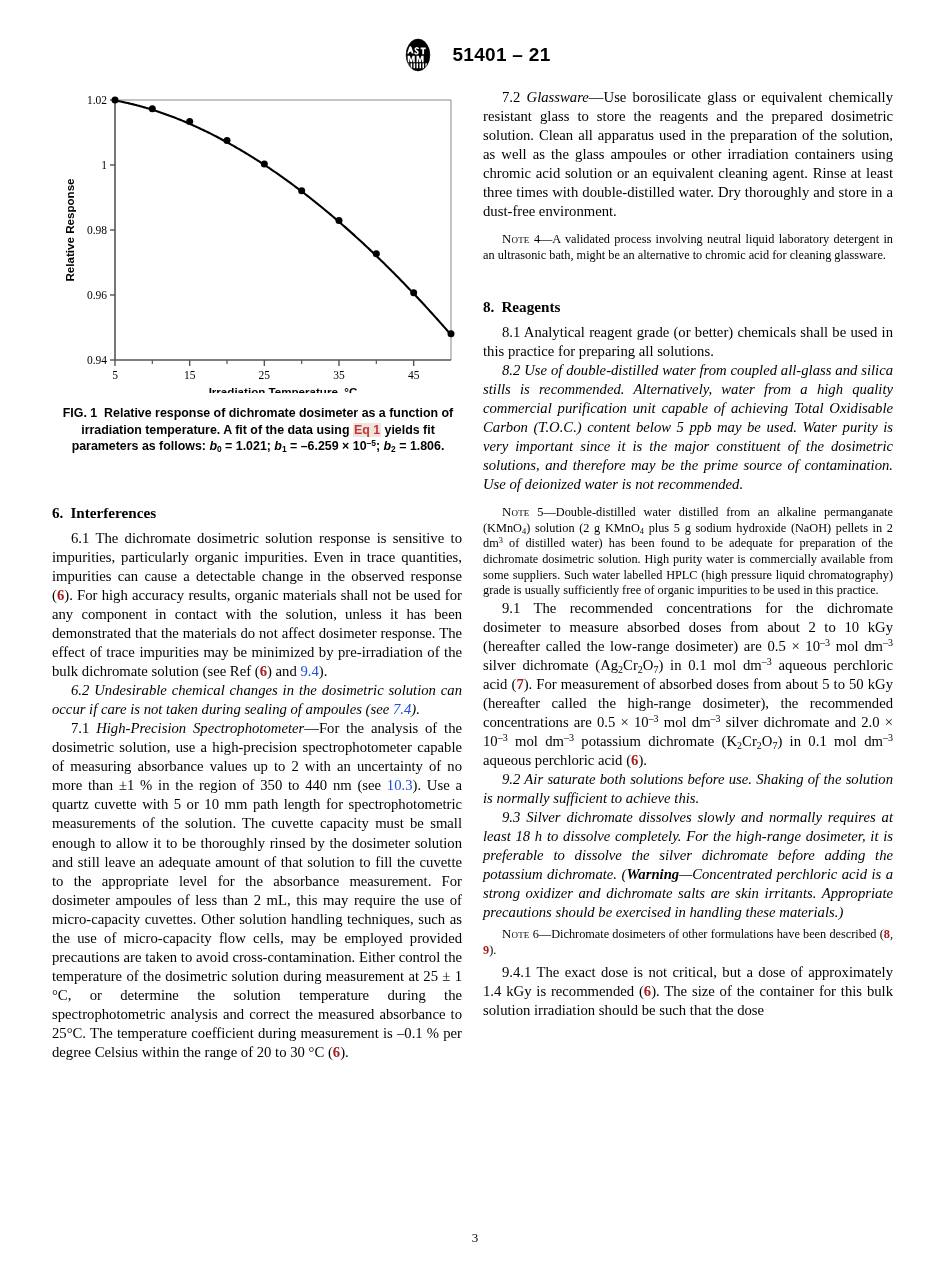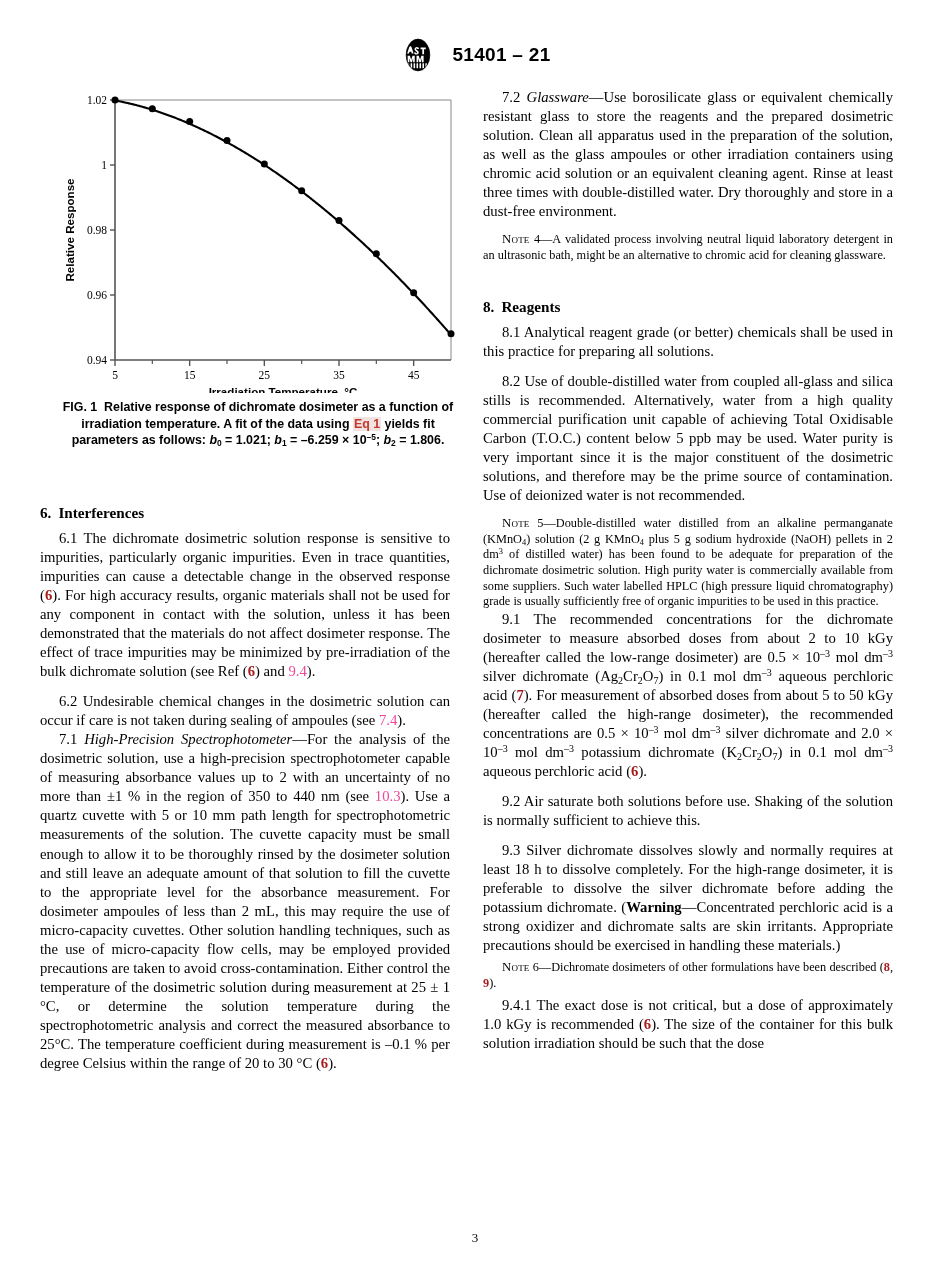--- a/index.html
+++ b/index.html
@@ -23,63 +23,63 @@
   .astm-logo { width:38px; height:34px; display:block; }
   .header-title {
     font-family:"Liberation Sans","DejaVu Sans",sans-serif;
     font-weight:bold; font-size:19px; letter-spacing:0.3px;
   }
 
   
   .col {
     position:absolute; top:88px; width:410px;
   }
-  .col-left  { left:40px; }
+  .col-left  { left:52px; }
   .col-right { left:483px; }
 
   p.body {
     margin:0 0 0 0;
     font-size:14.7px;
     line-height:1.295;
     text-align:justify;
     text-indent:19px;
     hyphens:none;
   }
-  p.gap { margin-top:11px; }
+  p.gap { margin-top:0;font-style:italic; }
   p.gap-sm { margin-top:4px; }
 
   h2.sect {
     font-family:"Liberation Serif","DejaVu Serif",serif;
     font-weight:bold;
     font-size:15.2px;
     margin:34px 0 7px 0;
     text-indent:0;
   }
   h2.sect .num { margin-right:7px; }
 
   p.note {
     margin:10px 0 0 0;
     font-size:12.3px;
     line-height:1.275;
     text-align:justify;
     text-indent:19px;
   }
   p.note.tight { margin-top:4px; }
   .nt { font-variant: small-caps; font-size:12.8px; letter-spacing:0.2px;}
-  .ref { color:#ec4899; }
+  .ref { color:#1d4ed8; }
   .ref-b { color:#a61c1c; font-weight:bold; }
   sub { font-size:0.68em; line-height:0; vertical-align:-0.28em; }
   sup { font-size:0.68em; line-height:0; vertical-align:0.48em; }
   .nw { white-space:nowrap; }
 
   
   .figure { position:absolute; left:52px; top:88px; width:412px; }
   .chart-box { position:relative; width:412px; height:305px; }
   .fig-caption {
-    margin-top:6px;
+    margin-top:12px;
     font-family:"Liberation Sans","DejaVu Sans",sans-serif;
     font-weight:bold;
     font-size:12.4px;
     line-height:1.33;
     text-align:center;
   }
   .fig-caption .eqlink { color:#c0392b; background:#f2e3e3; padding:0 1px; }
 
   
   .footer {
@@ -200,21 +200,21 @@
 
     <p class="body"><span>9.1  The recommended concentrations for the dichromate dosimeter to measure absorbed doses from about 2 to 10 kGy (hereafter called the low-range dosimeter) are 0.5 × 10</span><sup>–3</sup><span class="nw"> mol dm</span><sup>–3</sup><span> silver dichromate (Ag</span><sub>2</sub><span>Cr</span><sub>2</sub><span>O</span><sub>7</sub><span class="nw">) in 0.1 mol dm</span><sup>–3</sup><span> aqueous perchloric acid (</span><span class="ref-b">7</span><span>). For measurement of absorbed doses from about 5 to 50 kGy (hereafter called the high-range dosimeter), the recommended concentrations are 0.5 × 10</span><sup>–3</sup><span class="nw"> mol dm</span><sup>–3</sup><span> silver dichromate and  2.0 × 10</span><sup>–3</sup><span class="nw"> mol dm</span><sup>–3</sup><span> potassium dichromate (K</span><sub>2</sub><span>Cr</span><sub>2</sub><span>O</span><sub>7</sub><span class="nw">) in 0.1 mol dm</span><sup>–3</sup><span> aqueous perchloric acid (</span><span class="ref-b">6</span><span>).</span></p>
 
     <p class="body gap">9.2  Air saturate both solutions before use. Shaking of the solution is normally sufficient to achieve this.</p>
 
     <p class="body gap"><span>9.3  Silver dichromate dissolves slowly and normally requires at least 18 h to dissolve completely. For the high-range dosimeter, it is preferable to dissolve the silver dichromate before adding the potassium dichromate. (</span><b>Warning</b><span>—Concentrated perchloric acid is a strong oxidizer and dichromate salts are skin irritants. Appropriate precautions should be exercised in handling these materials.)</span></p>
 
     <p class="note tight"><span class="nt">Note</span><span> 6</span><span>—Dichromate dosimeters of other formulations have been described (</span><span class="ref-b">8</span><span>, </span><span class="ref-b">9</span><span>).</span></p>
 
 
-    <p class="body gap-sm"><span>9.4.1  The exact dose is not critical, but a dose of approximately 1.0 kGy is recommended (</span><span class="ref-b">6</span><span>). The size of the container for this bulk solution irradiation should be such that the dose</span></p>
+    <p class="body gap-sm"><span>9.4.1  The exact dose is not critical, but a dose of approximately 1.4 kGy is recommended (</span><span class="ref-b">6</span><span>). The size of the container for this bulk solution irradiation should be such that the dose</span></p>
 
   </div>
 
   <div class="footer">
     <span>3</span>
   </div>
 
 </div>
 
 </body></html>

